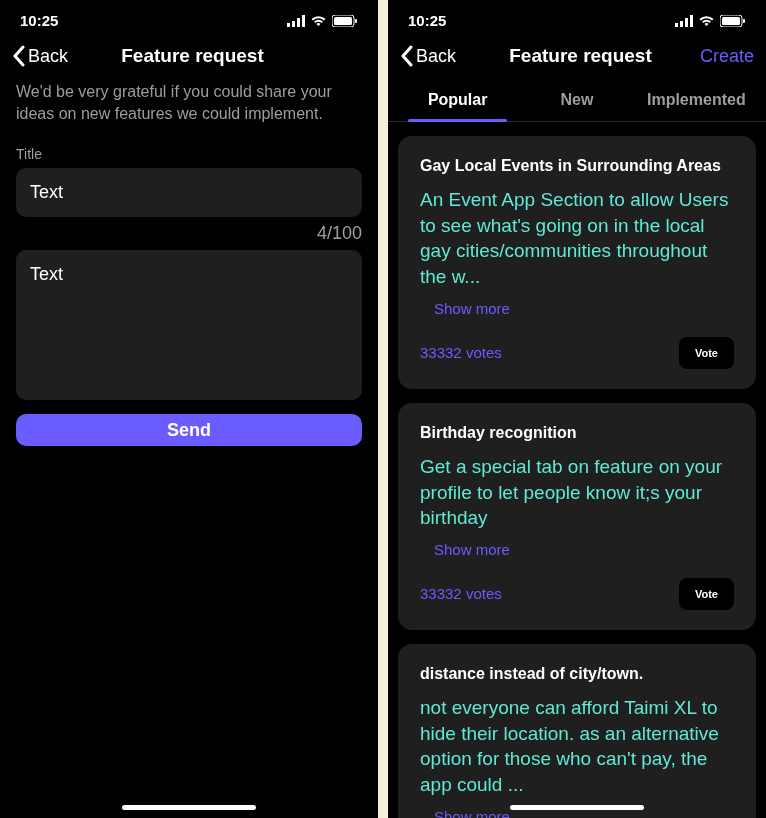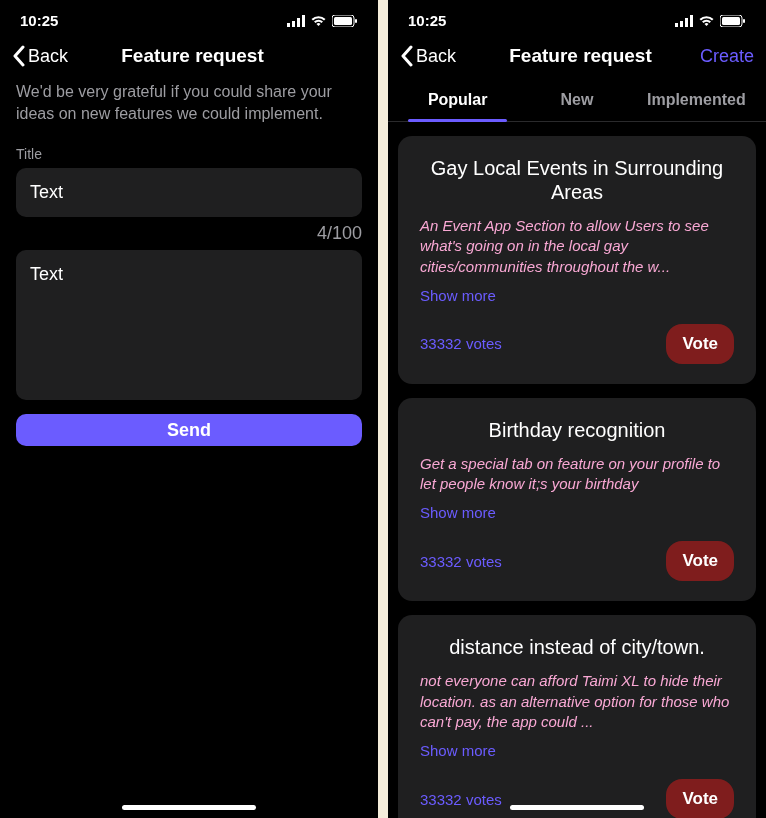--- a/index.html
+++ b/index.html
@@ -138,52 +138,51 @@
     flex-direction: column;
     gap: 14px;
     overflow: hidden;
   }
   .card {
     background: #1f1f20;
     border-radius: 14px;
     padding: 20px 22px 20px;
   }
   .card-title {
-    font-size: 20px;
-    font-weight: 400;
+    font-size: 16px;
+    font-weight: 700;
     line-height: 1.2;
     margin-bottom: 12px;
-    text-align: center;
   }
   .card-desc {
-    color: #f9a8d4;
-    font-size: 15px;
+    color: #5eead4;
+    font-size: 19px;
     line-height: 1.35;
     margin-bottom: 10px;
-    font-style: italic;
   }
   .show-more {
     color: #6b5cff;
     font-size: 15px;
     margin-bottom: 20px;
     display: inline-block;
+    margin-left: 14px;
   }
   .card-footer {
     display: flex;
     justify-content: space-between;
     align-items: center;
   }
   .votes { color: #6b5cff; font-size: 15px; }
   .vote-btn {
-    background: #7f1d1d;
+    background: #000000;
     color: #fff;
     border: none;
-    border-radius: 16px;
+    border-radius: 8px;
     padding: 10px 16px;
-    font-size: 17px;
+    font-size: 11px;
     font-weight: 600;
   }
 </style>
 </head>
 <body>
 
 <div class="phone">
   <div class="status-bar">
     <span>10:25</span>
     <span class="status-right">

